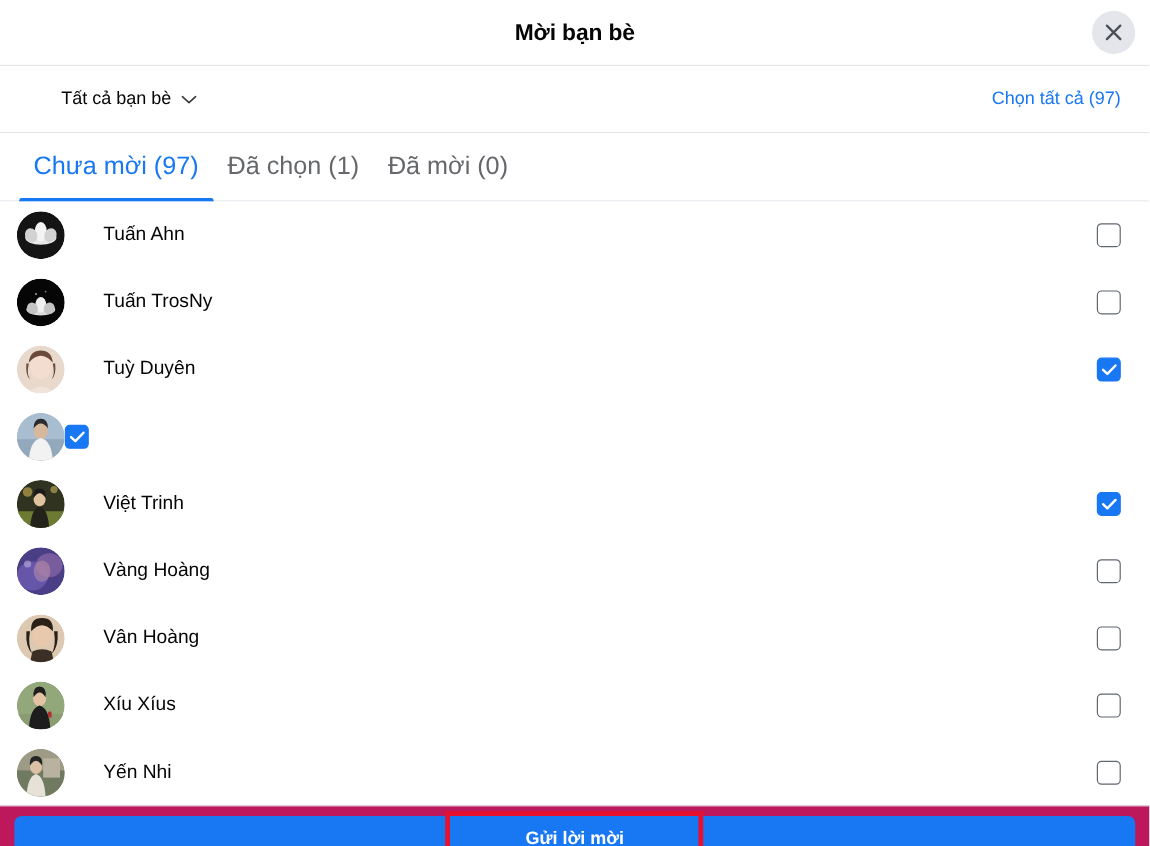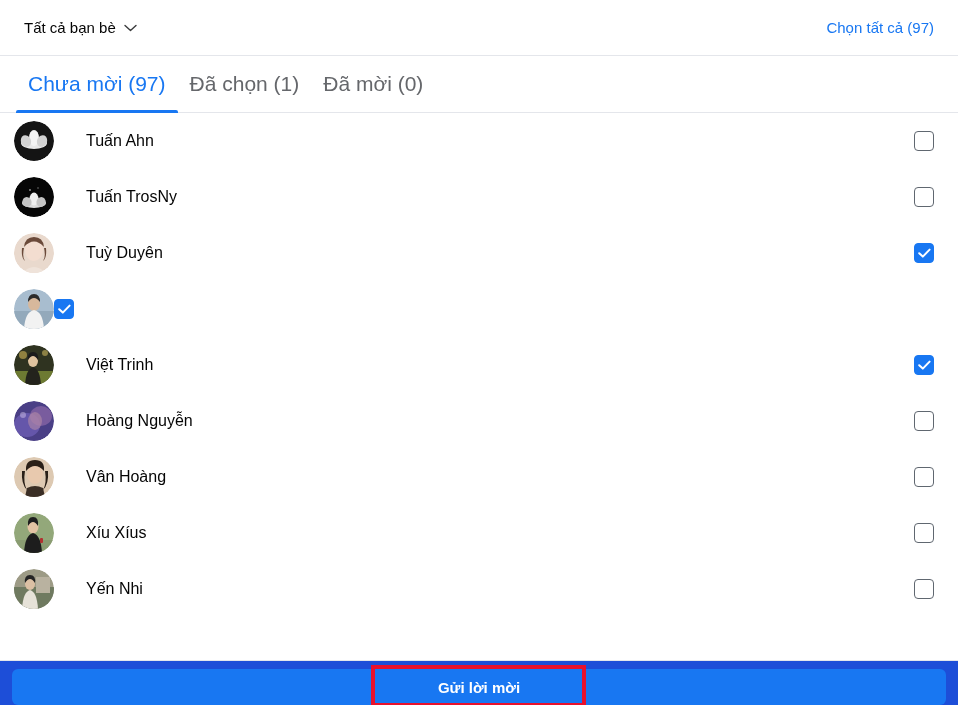--- a/index.html
+++ b/index.html
@@ -77,20 +77,21 @@
   }
   .filter-select {
     display: flex;
     align-items: flex-start;
     gap: 8px;
     cursor: pointer;
     background: none;
     border: none;
     padding: 0;
     font-family: inherit;
+    margin-left: 27px;
   }
   .filter-select-label {
     font-size: 15px;
     color: #050505;
     line-height: 1;
   }
   .chevron-down { display: block; }
   .select-all-link {
     font-size: 15px;
     color: #1877f2;
@@ -184,24 +185,24 @@
   .checkbox.checked {
     background: #1877f2;
     border-color: #1877f2;
   }
   .checkbox .tick { display: none; }
   .checkbox.checked .tick { display: block; }
 
   
   .dialog-footer {
     flex: 0 0 auto;
-    height: 45px;
+    height: 34px;
     padding: 8px 12px 0 12px;
     box-sizing: border-box;
-    background: #1d4ed8;
+    background: #be185d;
     border-top: 1px solid #e4e6eb;
     position: relative;
   }
   .send-button {
     width: 100%;
     height: 36px;
     background: #1877f2;
     color: #ffffff;
     border: none;
     border-radius: 6px;
@@ -223,20 +224,30 @@
     border: 4px solid #e8112d;
     box-sizing: border-box;
     pointer-events: none;
   }
 </style>
 </head>
 <body>
 
 <div class="dialog">
 
+  <div class="dialog-header">
+    <div class="dialog-title">Mời bạn bè</div>
+    <button class="close-button">
+      <span>
+        <svg width="18" height="18" viewBox="0 0 18 18" aria-hidden="true">
+          <path d="M3.4 3.4 L14.6 14.6 M14.6 3.4 L3.4 14.6" stroke="#4b4f56" stroke-width="1.9" stroke-linecap="round"></path>
+        </svg>
+      </span>
+    </button>
+  </div>
 
   <div class="filter-bar">
     <button class="filter-select">
       <span class="filter-select-label">Tất cả bạn bè</span>
       <span class="chevron-down">
         <svg width="13" height="8" viewBox="0 0 13 8" aria-hidden="true">
           <path d="M1 1.5 L6.5 6.5 L12 1.5" fill="none" stroke="#3a3b3c" stroke-width="1.4" stroke-linecap="round" stroke-linejoin="round"></path>
         </svg>
       </span>
     </button>
@@ -344,21 +355,21 @@
     <div class="friend-row">
       <div class="avatar">
         <svg width="40" height="40" viewBox="0 0 40 40" aria-hidden="true">
           <circle cx="20" cy="20" r="20" fill="#4a3f86"></circle>
           <ellipse cx="13" cy="24" rx="13" ry="12" fill="#6a5bb0" opacity="0.85"></ellipse>
           <ellipse cx="27" cy="15" rx="11" ry="10" fill="#8d6aa8" opacity="0.7"></ellipse>
           <ellipse cx="21" cy="20" rx="7" ry="9" fill="#b98fa8" opacity="0.55"></ellipse>
           <circle cx="9" cy="14" r="3" fill="#cfc0e8" opacity="0.5"></circle>
         </svg>
       </div>
-      <div class="friend-name">Hoàng Nguyễn</div>
+      <div class="friend-name">Vàng Hoàng</div>
       <div class="checkbox">
         
       </div>
     </div>
 
     <div class="friend-row">
       <div class="avatar">
         <svg width="40" height="40" viewBox="0 0 40 40" aria-hidden="true">
           <circle cx="20" cy="20" r="20" fill="#ddc9b2"></circle>
           <ellipse cx="21" cy="17" rx="8" ry="10" fill="#e8c9ae"></ellipse>

